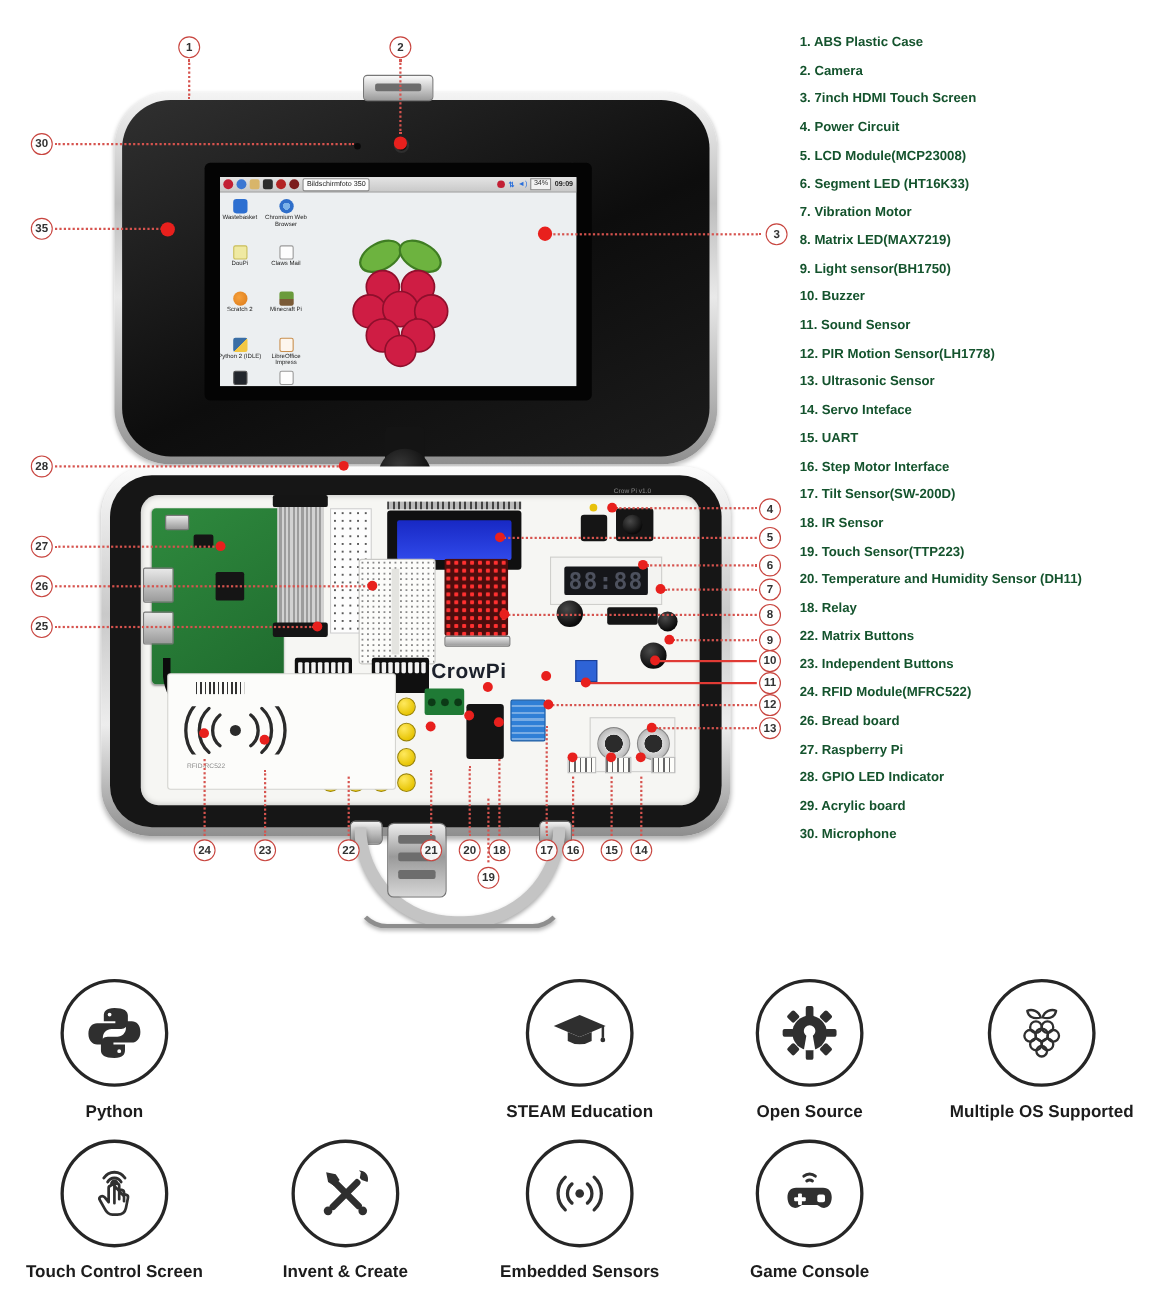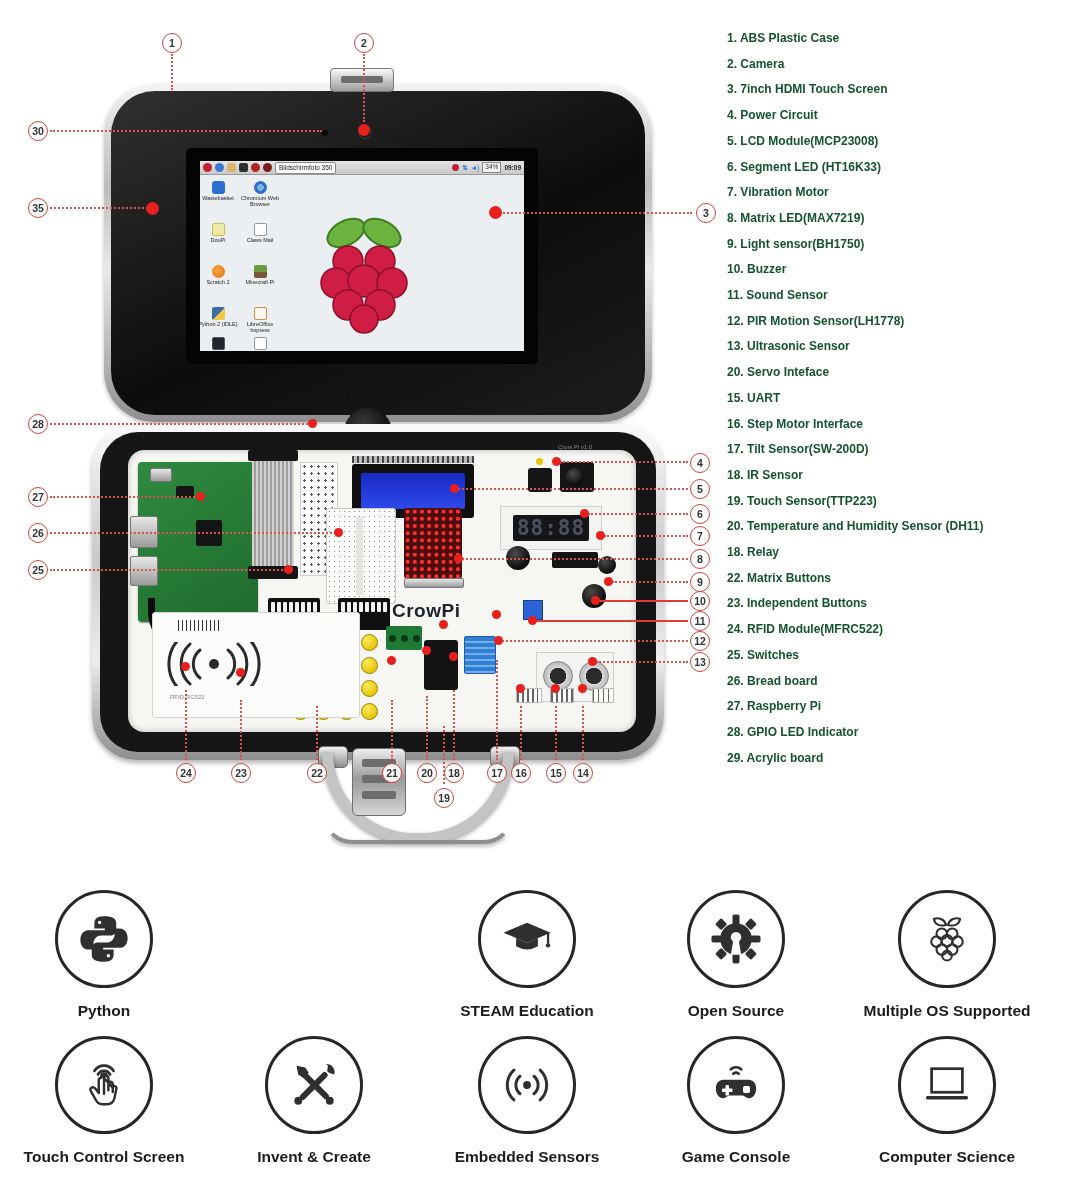--- a/index.html
+++ b/index.html
@@ -140,36 +140,36 @@
     <div class="legend-item">4. Power Circuit</div>
     <div class="legend-item">5. LCD Module(MCP23008)</div>
     <div class="legend-item">6. Segment LED (HT16K33)</div>
     <div class="legend-item">7. Vibration Motor</div>
     <div class="legend-item">8. Matrix LED(MAX7219)</div>
     <div class="legend-item">9. Light sensor(BH1750)</div>
     <div class="legend-item">10. Buzzer</div>
     <div class="legend-item">11. Sound Sensor</div>
     <div class="legend-item">12. PIR Motion Sensor(LH1778)</div>
     <div class="legend-item">13. Ultrasonic Sensor</div>
-    <div class="legend-item">20. Servo Inteface</div>
+    <div class="legend-item">14. Servo Inteface</div>
     <div class="legend-item">15. UART</div>
     <div class="legend-item">16. Step Motor Interface</div>
     <div class="legend-item">17. Tilt Sensor(SW-200D)</div>
     <div class="legend-item">18. IR Sensor</div>
     <div class="legend-item">19. Touch Sensor(TTP223)</div>
     <div class="legend-item">20. Temperature and Humidity Sensor (DH11)</div>
     <div class="legend-item">18. Relay</div>
     <div class="legend-item">22. Matrix Buttons</div>
     <div class="legend-item">23. Independent Buttons</div>
     <div class="legend-item">24. RFID Module(MFRC522)</div>
-    <div class="legend-item">25. Switches</div>
     <div class="legend-item">26. Bread board</div>
     <div class="legend-item">27. Raspberry Pi</div>
     <div class="legend-item">28. GPIO LED Indicator</div>
     <div class="legend-item">29. Acrylic board</div>
+    <div class="legend-item">30. Microphone</div>
   </div>
 
   <div>
 
     <div class="latch-top">
         <i></i>
       </div>
     <div class="lid">
       <div class="lid-inner"></div>
     </div>
@@ -598,23 +598,14 @@
             <path d="M29 19a5 5 0 0 1 6 0"></path>
       </g>
       <path d="M18 26h28c6 0 9 4 9 10s-3 11-8 11c-4 0-5-3-8-3H25c-3 0-4 3-8 3-5 0-8-5-8-11s3-10 9-10z" fill="#2f2f2f"></path>
       <rect x="20" y="32" width="4" height="12" rx="1" fill="#fff"></rect>
           <rect x="16" y="36" width="12" height="4" rx="1" fill="#fff"></rect>
       <rect x="40" y="33" width="8" height="8" rx="2" fill="#fff"></rect>
     </svg>
       </div>
     <div class="flabel">Game Console</div>
   </div>
-  <div class="fcell" style="left:842px;top:1036px;">
-    <div class="fcirc">
-        <svg width="58" height="58" viewBox="0 0 64 64">
-      <rect x="15" y="14" width="34" height="26" fill="#fff" stroke="#2f2f2f" stroke-width="3"></rect>
-      <rect x="9" y="44" width="46" height="4" rx="1.5" fill="#2f2f2f"></rect>
-    </svg>
-      </div>
-    <div class="flabel">Computer Science</div>
-  </div>
 
 </div>
 
 </body></html>

